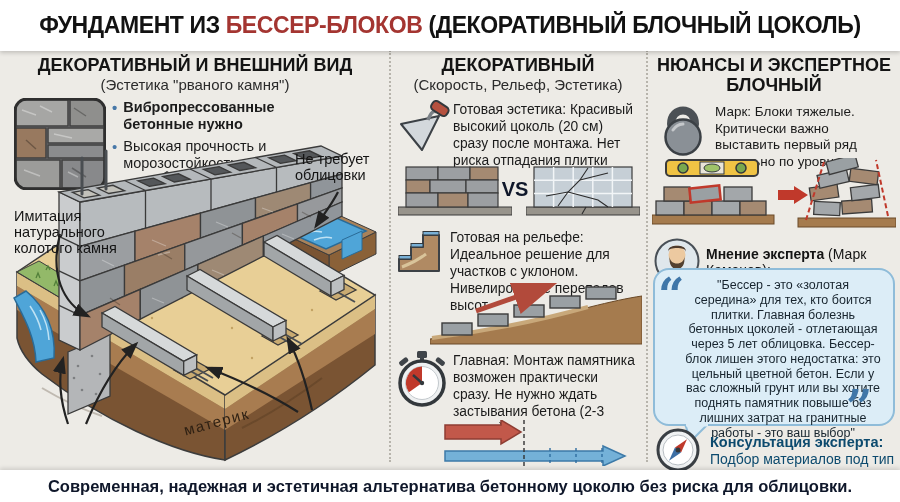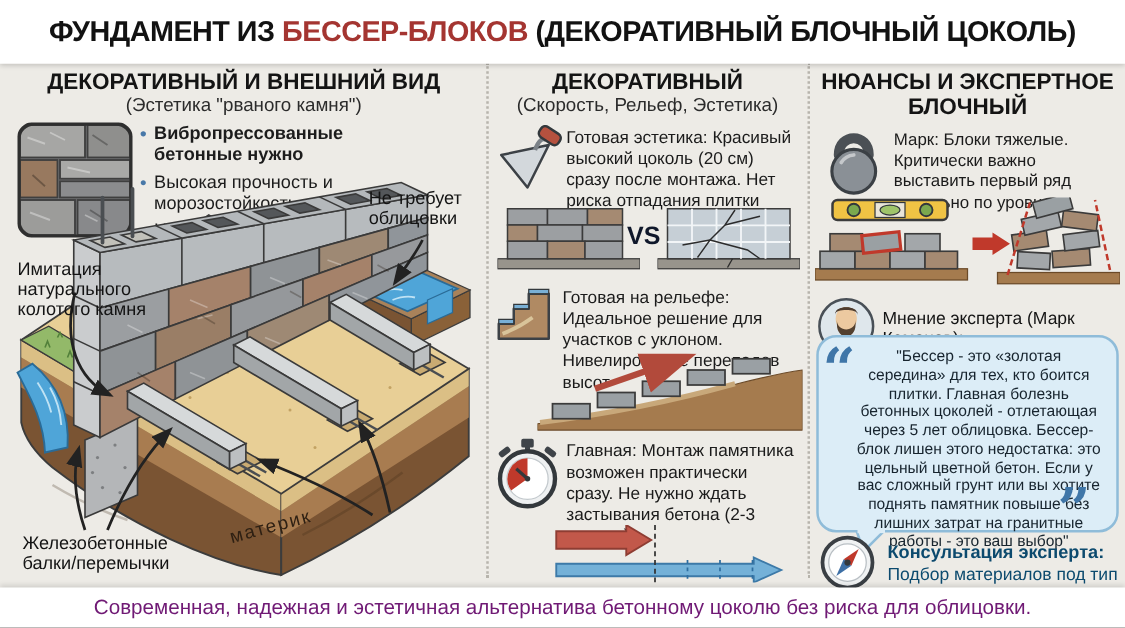--- a/index.html
+++ b/index.html
@@ -8,42 +8,42 @@
   .abs{position:absolute;}
   
   .hdr{position:absolute;left:0;top:0;width:900px;height:51px;background:#ffffff;
        display:flex;align-items:center;justify-content:center;
        box-shadow:0 2px 4px rgba(0,0,0,.18);z-index:5;}
   .hdr .t{font-size:23px;font-weight:bold;letter-spacing:-.4px;white-space:nowrap;color:#121212;}
   .hdr .hl{color:#a43531;}
   .ftr{position:absolute;left:0;top:470px;width:900px;height:32px;background:#ffffff;
        display:flex;align-items:center;justify-content:center;
        box-shadow:0 -2px 4px rgba(0,0,0,.12);z-index:5;}
-  .ftr .t{font-size:16.5px;font-weight:normal;color:#701a75;}
+  .ftr .t{font-size:16.5px;font-weight:bold;color:#0f172a;}
   .vdiv{position:absolute;top:50px;height:412px;width:0;border-left:2px dotted #b7b4ac;}
   
   .coltitle{position:absolute;font-weight:bold;font-size:18px;line-height:1.12;text-align:center;color:#141414;}
   .colsub{position:absolute;font-size:15px;text-align:center;color:#2b2b2b;}
   
   .bullets{position:absolute;left:112px;top:99px;width:195px;}
   .bullet{display:flex;font-size:14.5px;line-height:1.2;margin-bottom:4px;color:#1c1c1c;}
   .bullet .dot{color:#4878a8;margin-right:6px;font-size:15px;line-height:1.15;}
   .bullet.b0{font-weight:bold;}
   
   .lab{position:absolute;font-size:14.5px;line-height:1.1;color:#141414;}
   .bedrock{position:absolute;left:183px;top:413px;font-size:15px;letter-spacing:1.5px;
            color:#2e2013;transform:rotate(-15deg);}
   
   .feat{position:absolute;font-size:13.8px;line-height:1.24;color:#1b1b1b;}
   .feat b{font-weight:normal;}
   .vs{position:absolute;left:498px;top:178px;width:34px;text-align:center;
       font-size:20px;font-weight:bold;color:#0f172a;}
   
   .expname{position:absolute;left:706px;top:246px;font-size:14px;color:#141414;}
-  .expname b{font-weight:normal;}
+  .expname b{font-weight:bold;}
   .bubble{position:absolute;left:653px;top:268px;width:242px;height:158px;background:#dcedf7;
           border:2px solid #8fbcd9;border-radius:16px;box-sizing:border-box;
           padding:8px 12px 6px 30px;font-size:12.5px;line-height:1.18;text-align:center;color:#17242e;}
   .q{position:absolute;font-family:"DejaVu Serif",serif;font-weight:bold;font-size:46px;
      color:#3f76a8;line-height:1;z-index:3;}
   .consult{position:absolute;left:710px;top:433px;font-size:14px;line-height:1.25;color:#0c4a6e;}
   .consult .l1{font-weight:bold;font-size:14.5px;}
 </style>
 </head>
 <body>
@@ -232,21 +232,20 @@
       <path d="M336,54 C330,66 322,76 314,88" marker-end="url(#ah)"></path>
       <path d="M66,286 C58,262 56,240 61,221" marker-end="url(#ah)"></path>
       <path d="M84,286 C98,252 116,224 134,206" marker-end="url(#ah)"></path>
       <path d="M296,274 C268,256 232,240 206,230" marker-end="url(#ah)"></path>
       <path d="M310,272 C304,244 296,220 286,201" marker-end="url(#ah)"></path>
     </g>
   </svg>
 
   <div class="lab" style="left:14px;top:167px;width:122px;margin-top:42px;">Имитация натурального колотого камня</div>
   <div class="lab" style="left:295px;top:152px;width:88px;">Не требует облицовки</div>
-  <div class="lab" style="left:18px;top:428px;width:150px;">Железобетонные балки/перемычки</div>
   <div class="bedrock">материк</div>
 
   <div class="coltitle" style="left:392px;top:55px;width:252px;">ДЕКОРАТИВНЫЙ</div>
   <div class="colsub" style="left:392px;top:76px;width:252px;">(Скорость, Рельеф, Эстетика)</div>
 
   <svg class="abs" style="left:398px;top:100px;" width="52" height="56" viewBox="0 0 52 56">
     <polygon points="3,24 41,16 24,50" fill="#d3d8dc" stroke="#3c4146" stroke-width="2" stroke-linejoin="round"></polygon>
     <path d="M30,20 C33,12 36,10 39,12" stroke="#7b8187" stroke-width="3.5" fill="none"></path>
     <g transform="rotate(33 41 8)">
         <rect x="33" y="3" width="18" height="10" rx="4" fill="#b5513f" stroke="#33383c" stroke-width="2"></rect>

